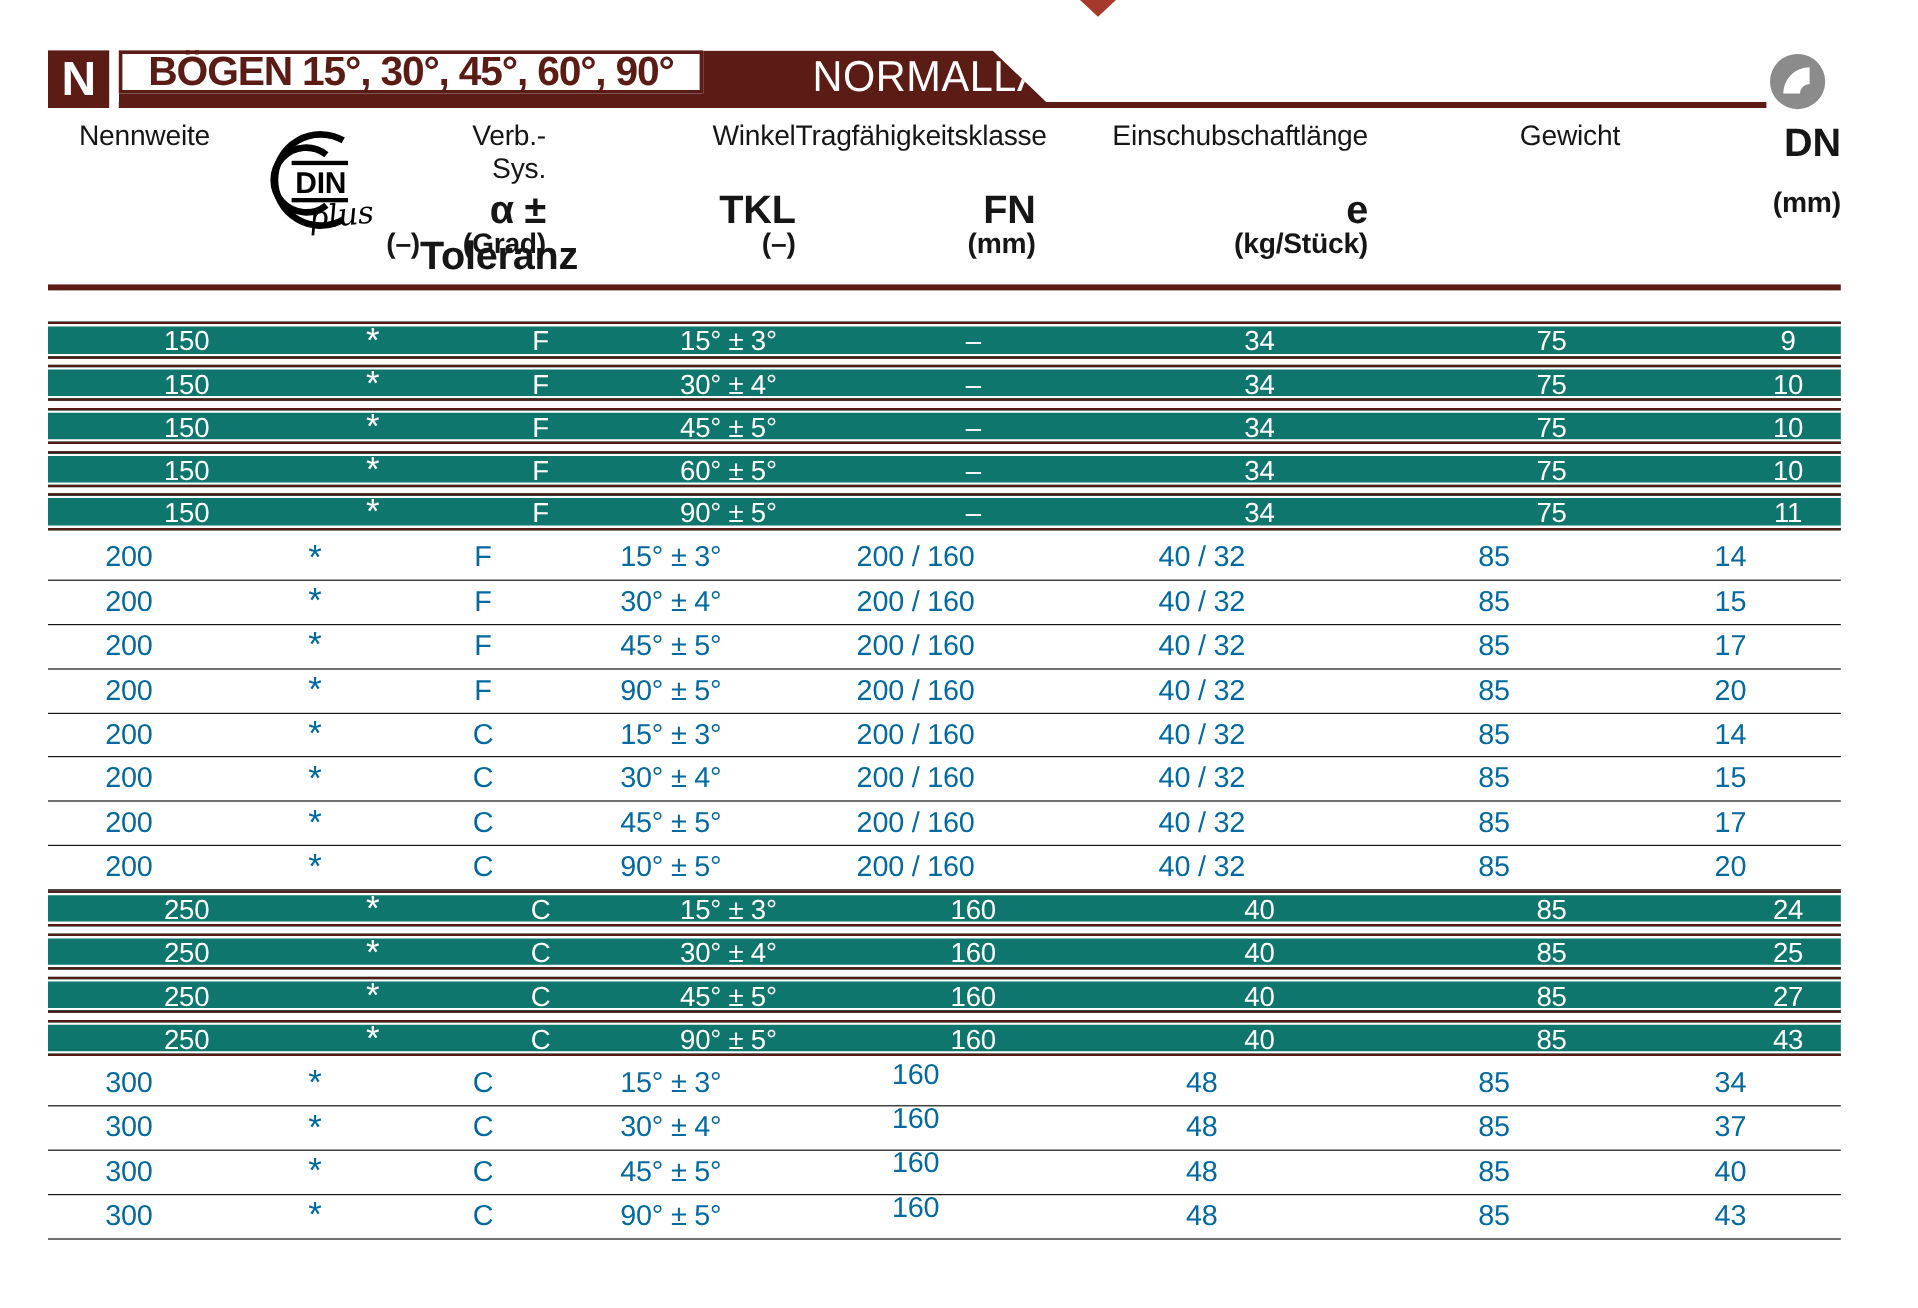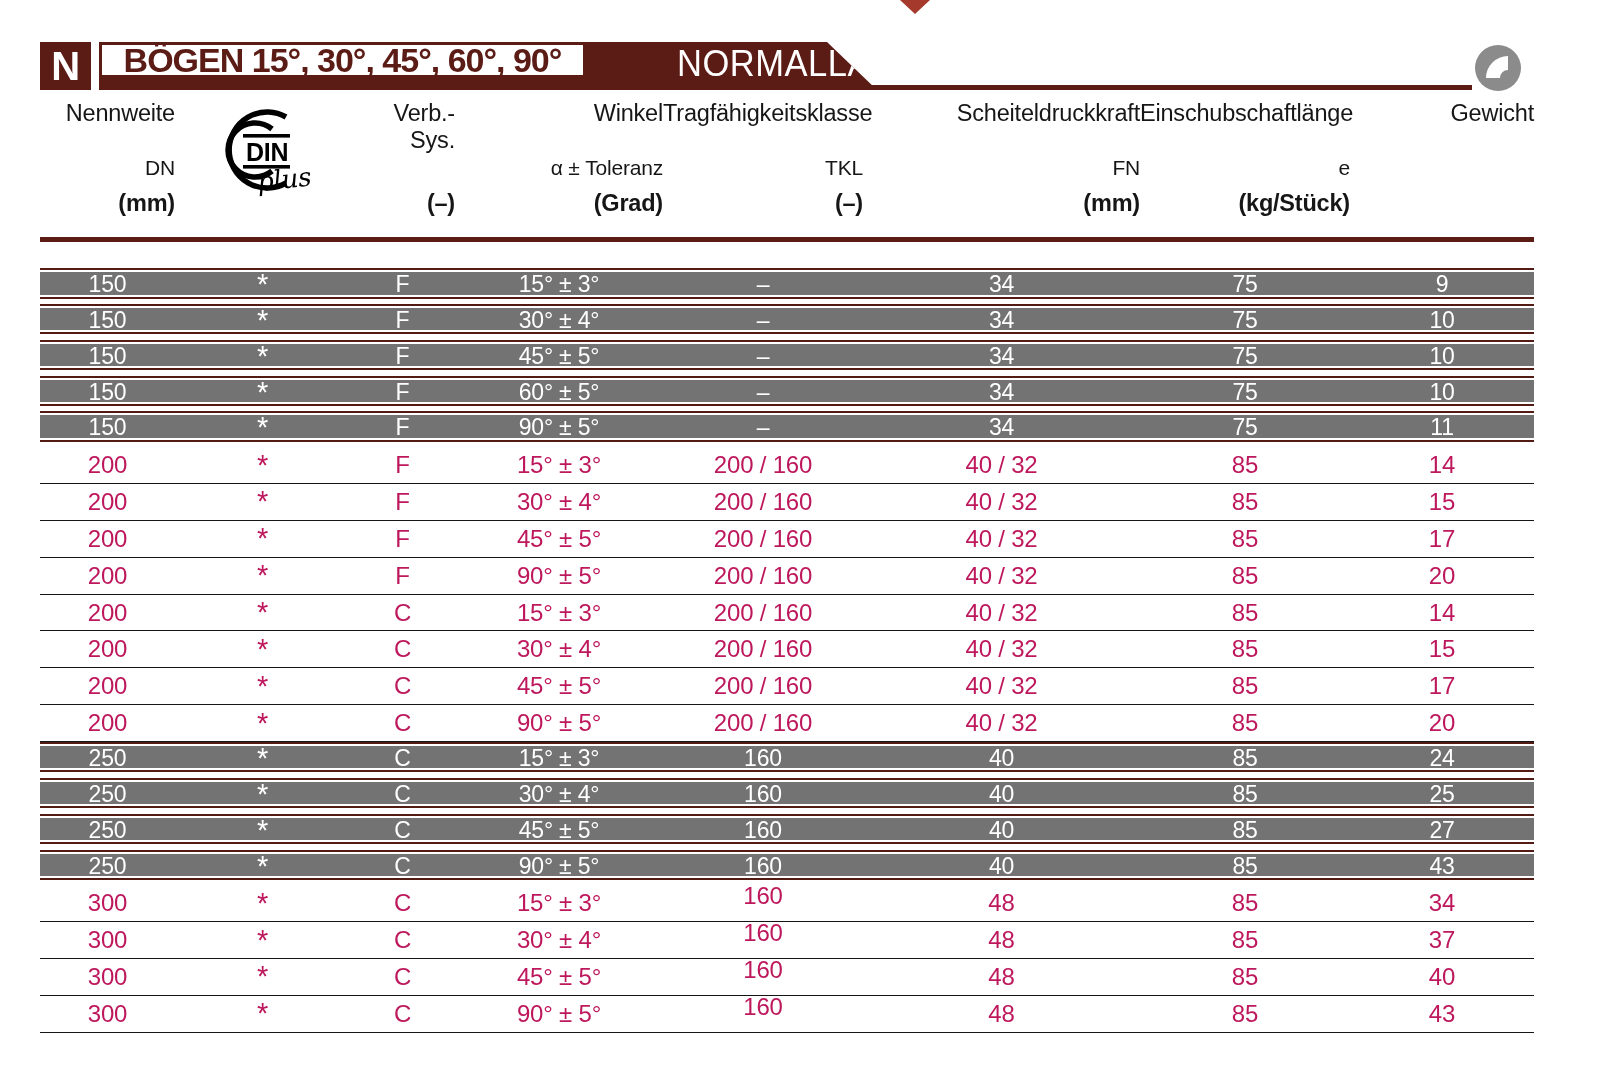--- a/index.html
+++ b/index.html
@@ -21,32 +21,32 @@
     border:3.5px solid #5C1C16;box-sizing:border-box;display:flex;align-items:center;justify-content:center;}
   .titlebox span{color:#5C1C16;font-weight:bold;font-size:34px;letter-spacing:-1px;white-space:nowrap;}
   .normallast{position:absolute;left:578px;top:0;height:44px;display:flex;align-items:center;
     color:#fff;font-size:36px;letter-spacing:0.5px;transform:scaleX(0.96);transform-origin:left center;}
   .corner-icon{position:absolute;left:1474px;top:44px;width:48px;height:48px;}
   
   .hdr{position:absolute;left:40px;top:100px;width:1494px;display:grid;
     grid-template-columns:135px 175px 105px 208px 200px 277px 210px 184px;
     grid-template-rows:56px 34px 30px;text-align:right;}
   .hdr .l1{font-size:23.5px;align-self:start;}
-  .hdr .l2{font-weight:normal;font-size:21px;align-self:start;}
+  .hdr .l2{font-weight:bold;font-size:33px;align-self:start;}
   .hdr .l3{font-size:23.5px;align-self:start;font-weight:bold;}
   .din-logo{position:absolute;left:210px;top:106px;width:104px;height:96px;}
   .rule{position:absolute;left:40px;top:237px;width:1494px;height:4.5px;background:#5C1C16;}
   
   .rows{position:absolute;left:40px;top:268px;width:1494px;}
   .trow{display:grid;grid-template-columns:135px 175px 105px 208px 200px 277px 210px 184px;
     align-items:center;text-align:center;white-space:nowrap;}
-  .trow.light{height:35.85px;border-bottom:1px solid #151515;font-size:24px;color:#be185d;}
+  .trow.light{height:35.85px;border-bottom:1px solid #151515;font-size:24px;color:#0369a1;}
   .trow.dark{height:26.5px;border-top:2.5px solid #541B15;border-bottom:2.5px solid #541B15;
-    background:#737373;box-shadow:inset 0 2px 0 #fff, inset 0 -2px 0 #fff;
-    margin-bottom:5.35px;color:#fff;font-size:23px;}
+    background:#0f766e;box-shadow:inset 0 2px 0 #fff, inset 0 -2px 0 #fff;
+    margin-bottom:5.35px;color:#fff;font-size:23px;padding-left:48px;}
   .ast{font-size:29px;line-height:1;}
   .raised{position:relative;top:-7px;}
 </style>
 </head>
 <body>
 
 <div id="page">
 
   <div class="top-arrow"></div>
 
@@ -67,21 +67,20 @@
     <circle cx="24" cy="24" r="23" fill="#8B8B8B"></circle>
     <path d="M14 12 A22 22 0 0 1 36 34 L22 34 A8 8 0 0 0 14 26 Z" fill="#ffffff" transform="scale(-1,1) translate(-48,0)"></path>
   </svg>
 
   <div class="hdr">
     <div class="l1">Nennweite</div>
     <div class="l1"></div>
     <div class="l1">Verb.-Sys.</div>
     <div class="l1">Winkel</div>
     <div class="l1">Tragfähigkeitsklasse</div>
-    <div class="l1">Scheiteldruckkraft</div>
     <div class="l1">Einschubschaftlänge</div>
     <div class="l1">Gewicht</div>
 
     <div class="l2">DN</div>
     <div class="l2"></div>
     <div class="l2"></div>
     <div class="l2">α ± Toleranz</div>
     <div class="l2">TKL</div>
     <div class="l2">FN</div>
     <div class="l2">e</div>

